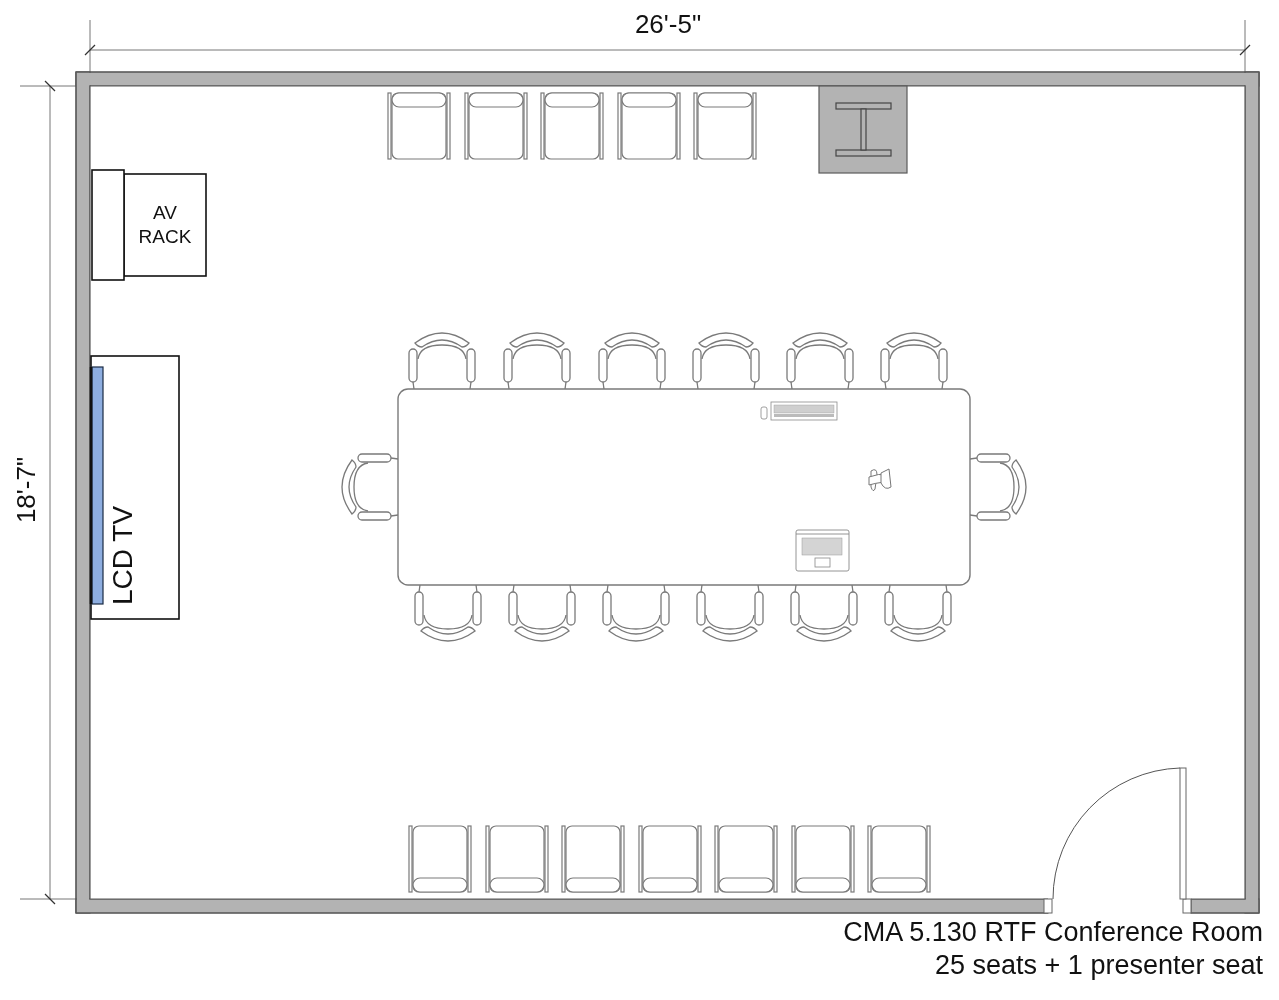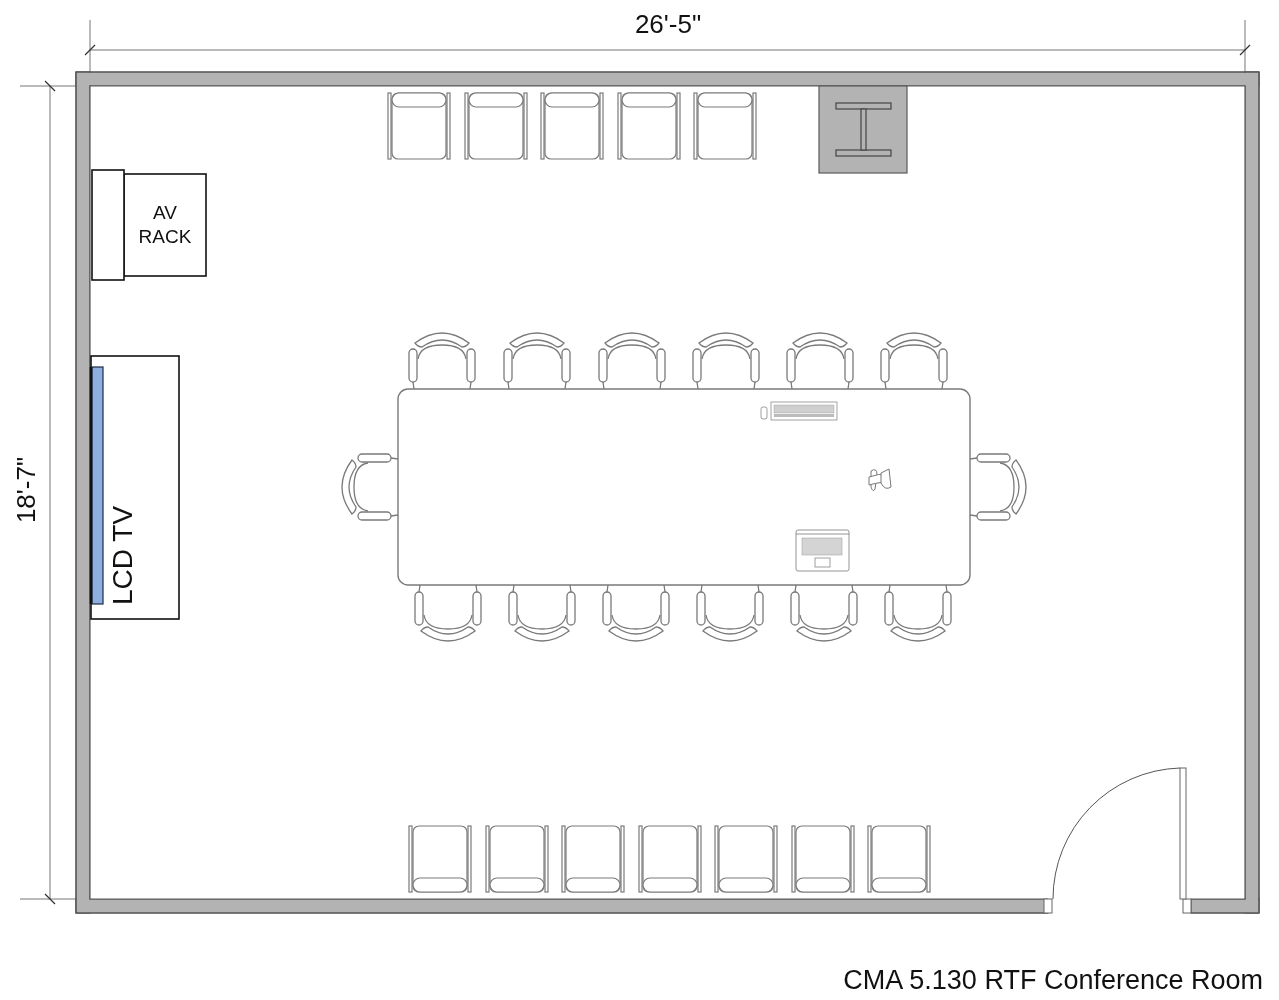--- a/index.html
+++ b/index.html
@@ -2,21 +2,21 @@
 <html><head>
   <meta charset="utf-8">
   <style>
     html, body { margin: 0; padding: 0; background: #ffffff; }
     body { width: 1279px; height: 1000px; position: relative; overflow: hidden;
            font-family: "Liberation Sans", sans-serif; }
     svg { position: absolute; left: 0; top: 0; }
     .dim-label { font-family: "Liberation Sans", sans-serif; font-size: 26px; fill: #111; }
     .fixture-label { font-family: "Liberation Sans", sans-serif; font-size: 19px; fill: #111; }
     .tv-label { font-family: "Liberation Sans", sans-serif; font-size: 28px; fill: #111; }
-    .caption { position: absolute; right: 16px; top: 964px; text-align: right;
+    .caption { position: absolute; right: 16px; top: 916px; text-align: right;
                font-family: "Liberation Sans", sans-serif; font-size: 27px; line-height: 33px; color: #111; }
     .caption div { white-space: nowrap; }
   </style>
 </head>
 <body>
 
 <svg width="1279" height="1000" viewBox="0 0 1279 1000">
   <defs>
 
     <g id="wallChairTop">
@@ -187,13 +187,14 @@
       <rect x="796" y="530" width="53" height="41" rx="2" fill="#fff" stroke="#888" stroke-width="0.9"></rect>
       <line x1="796" y1="534" x2="849" y2="534" stroke="#888" stroke-width="0.9"></line>
       <rect x="802" y="538" width="40" height="17" fill="#d4d4d4" stroke="#999" stroke-width="0.5"></rect>
       <rect x="815" y="558" width="15" height="9" fill="#fff" stroke="#888" stroke-width="0.8"></rect>
     </g>
   </g>
 </svg>
 
 <div class="caption">
   <div>CMA 5.130 RTF Conference Room</div>
+  <div>25 seats + 1 presenter seat</div>
 </div>
 
 </body></html>

